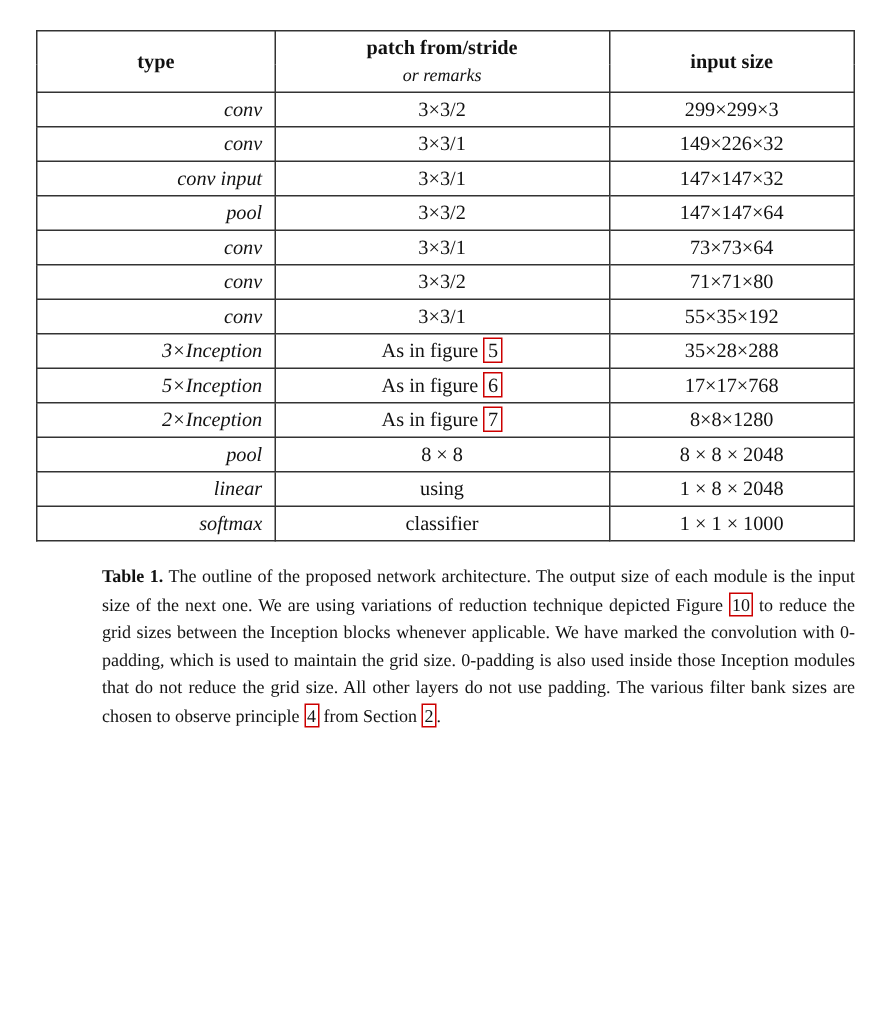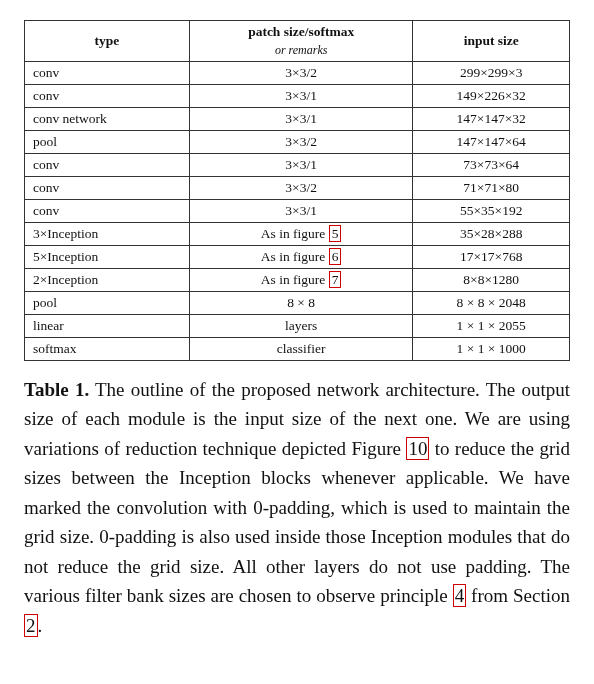--- a/index.html
+++ b/index.html
@@ -24,81 +24,83 @@
     }
     th, td {
       border: 1px solid #333;
       padding: 3px 8px;
       text-align: center;
     }
     th {
       font-weight: bold;
     }
     td.left-col {
-      text-align: left;
+      text-align: right;
+      font-style: italic;
     }
     .header-top {
       font-weight: bold;
       border-bottom: none;
     }
     .header-bottom {
       font-weight: normal;
       font-style: italic;
       font-size: 12px;
       border-top: none;
       padding-top: 0;
     }
     .highlighted-link {
       border: 1.5px solid #c00;
       color: #111;
       padding: 0 2px;
     }
     .caption {
-      font-size: 19px;
+      font-size: 12px;
       line-height: 1.55;
       text-align: justify;
       margin-top: 12px;
+      margin-left: 44px;
     }
     .caption .bold-label {
       font-weight: bold;
     }
     .link-style {
       border: 1px solid #c00;
       color: #111;
       padding: 0 1px;
     }
   </style>
 </head>
 <body>
 
 <div class="table-container">
   <table>
     <thead>
       <tr>
         <th rowspan="2" class="left-col">type</th>
-        <th class="header-top">patch size/softmax</th>
+        <th class="header-top">patch from/stride</th>
         <th rowspan="2">input size</th>
       </tr>
       <tr>
         <th class="header-bottom">or remarks</th>
       </tr>
     </thead>
     <tbody id="table-body">
     <tr>
           <td class="left-col">conv</td>
           <td>3×3/2</td>
           <td>299×299×3</td>
         </tr>
         <tr>
           <td class="left-col">conv</td>
           <td>3×3/1</td>
           <td>149×226×32</td>
         </tr>
         <tr>
-          <td class="left-col">conv network</td>
+          <td class="left-col">conv input</td>
           <td>3×3/1</td>
           <td>147×147×32</td>
         </tr>
         <tr>
           <td class="left-col">pool</td>
           <td>3×3/2</td>
           <td>147×147×64</td>
         </tr>
         <tr>
           <td class="left-col">conv</td>
@@ -130,22 +132,22 @@
           <td>As in figure <span class="highlighted-link">7</span></td>
           <td>8×8×1280</td>
         </tr>
         <tr>
           <td class="left-col">pool</td>
           <td>8 × 8</td>
           <td>8 × 8 × 2048</td>
         </tr>
         <tr>
           <td class="left-col">linear</td>
-          <td>layers</td>
-          <td>1 × 1 × 2055</td>
+          <td>using</td>
+          <td>1 × 8 × 2048</td>
         </tr>
         <tr>
           <td class="left-col">softmax</td>
           <td>classifier</td>
           <td>1 × 1 × 1000</td>
         </tr>
       </tbody>
   </table>
 </div>
 

